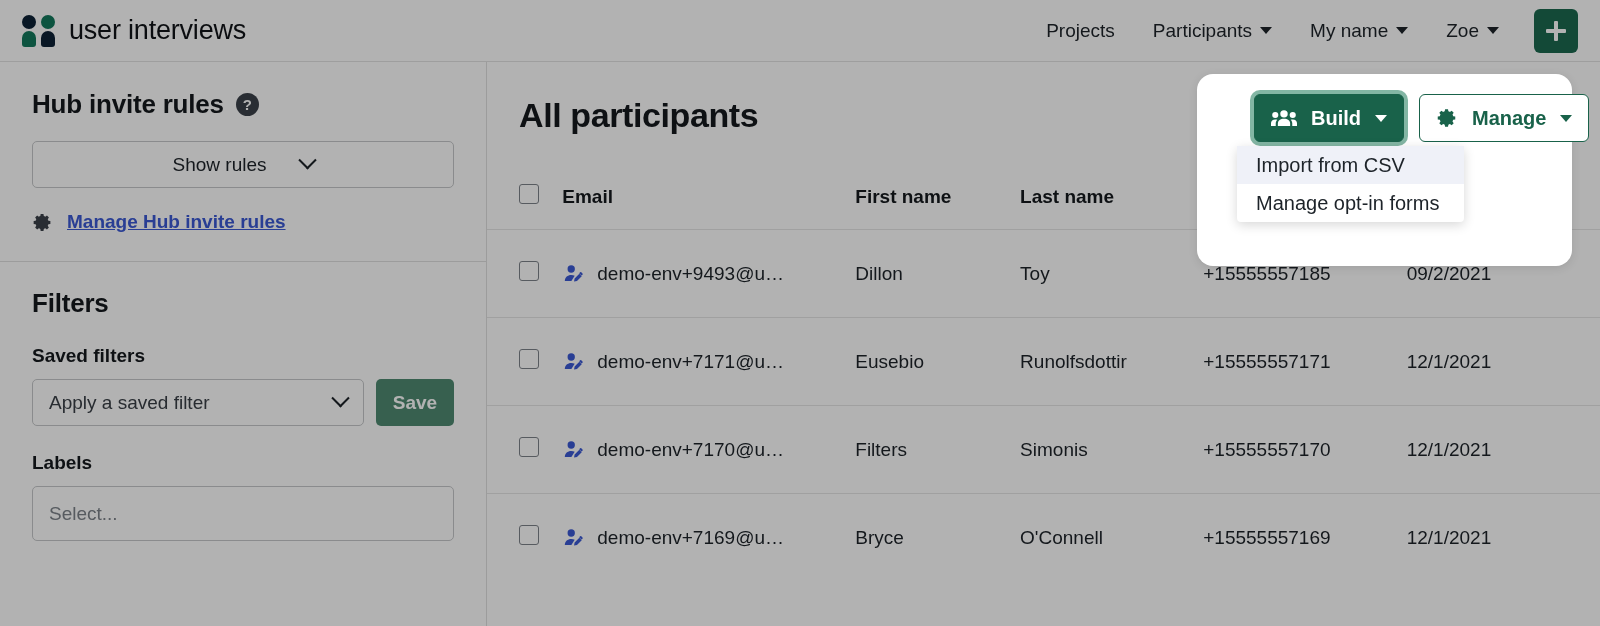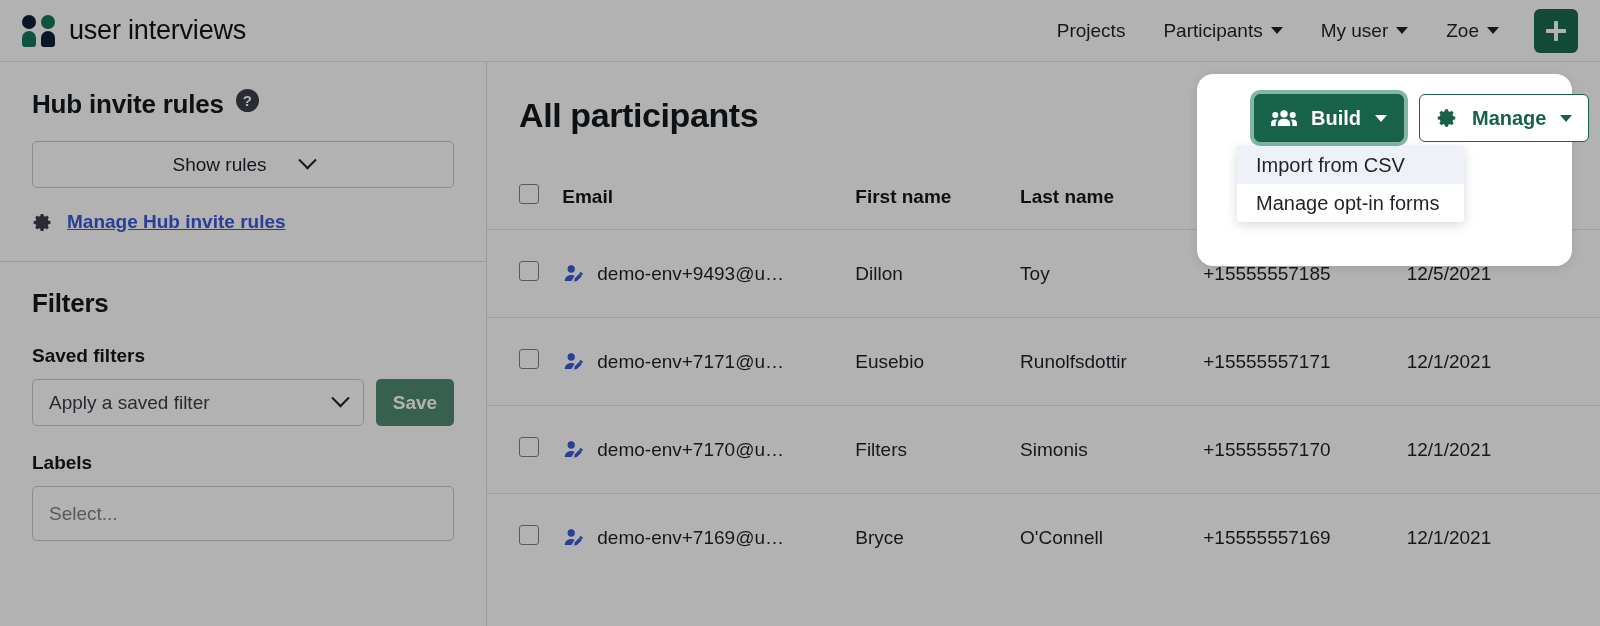--- a/index.html
+++ b/index.html
@@ -138,20 +138,21 @@
     flex: none;
     height: 564px;
     background: #ffffff;
     border-right: 1px solid #e0e0e0;
     position: relative;
   }
   .side-section { padding: 0 32px; }
   #hub-section { padding-top: 27px; padding-bottom: 28px; }
   .section-title {
     display: flex;
+    align-items: center;
     gap: 12px;
     font-size: 26px;
     font-weight: bold;
     color: #15191d;
     letter-spacing: -0.2px;
   }
   .help-icon {
     width: 23px; height: 23px;
     border-radius: 50%;
     background: #3b4149;
@@ -448,21 +449,21 @@
       <div class="nav-link">
         <span>Projects</span>
       </div>
 
       <div class="nav-link">
         <span>Participants</span>
         <span class="caret-down"></span>
       </div>
 
       <div class="nav-link">
-        <span>My user</span>
+        <span>My name</span>
         <span class="caret-down"></span>
       </div>
 
       <div class="nav-link">
         <span>Zoe</span>
         <span class="caret-down"></span>
       </div>
 
       <div id="add-button">
         <div class="plus-wrap">
@@ -551,21 +552,21 @@
                   <circle cx="9.5" cy="6.5" r="4" fill="#3b59d4"></circle>
                   <path d="M2.5 19.5c0-4 3.2-6.5 7-6.5 1.4 0 2.7.35 3.8.95L9.7 19.5z" fill="#3b59d4"></path>
                   <path d="M21.8 11.4l-1.3-1.3a.9.9 0 00-1.3 0l-1 1 2.6 2.6 1-1a.9.9 0 000-1.3zM13.2 17l5.2-5.2 2.6 2.6L15.8 19.6l-3.2.6z" fill="#3b59d4"></path>
                 </svg>
                 <span>demo-env+9493@u…</span>
               </div>
             </td>
             <td>Dillon</td>
             <td>Toy</td>
             <td>+15555557185</td>
-            <td>12/5/2021</td>
+            <td>09/2/2021</td>
           </tr>
 
           <tr>
             <td class="cell-check">
               <span class="row-checkbox"></span>
             </td>
             <td>
               <div class="email-cell">
                 <svg class="person-edit-icon" viewBox="0 0 24 24">
                   <circle cx="9.5" cy="6.5" r="4" fill="#3b59d4"></circle>

